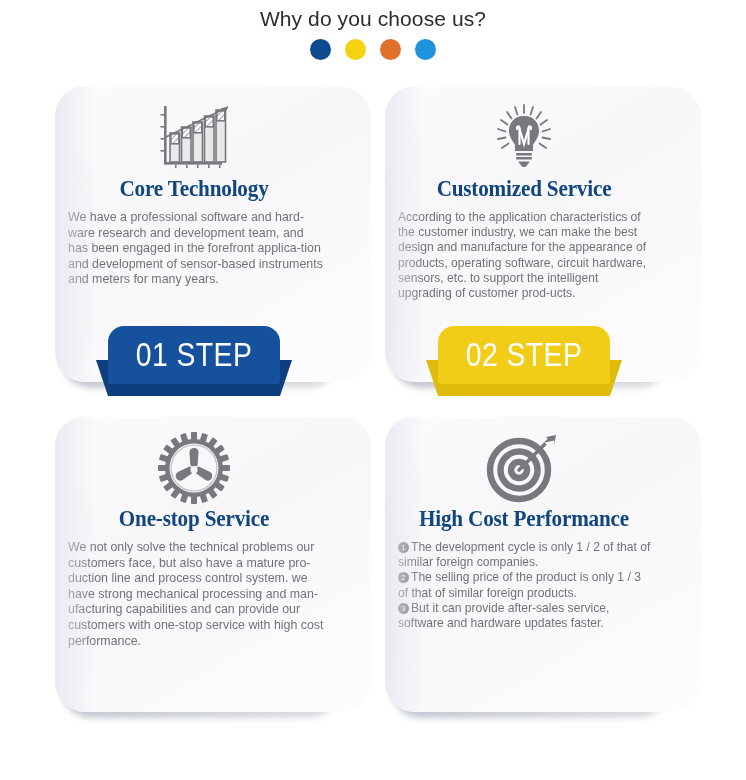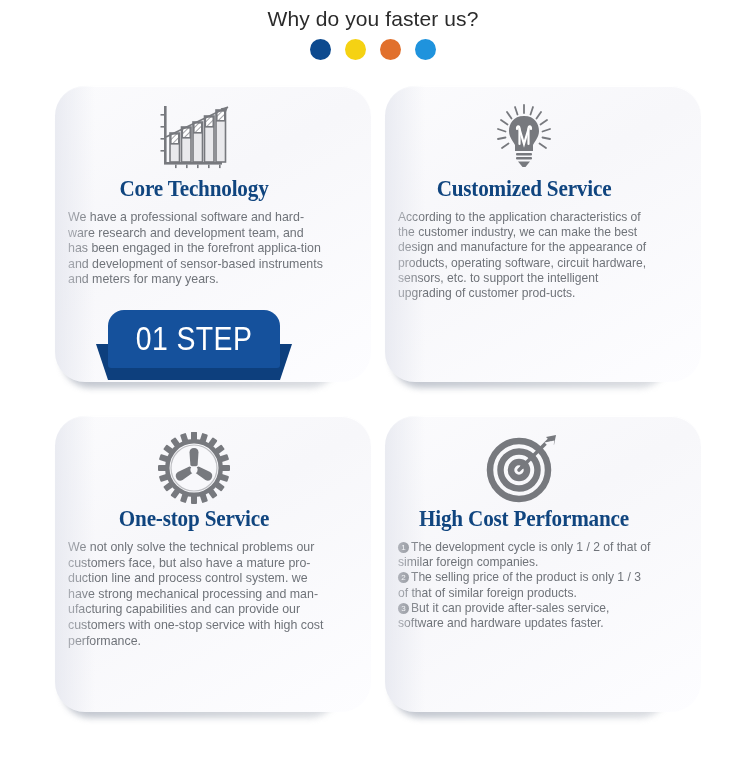--- a/index.html
+++ b/index.html
@@ -150,21 +150,21 @@
     text-align: center;
     vertical-align: 1px;
     margin-right: 2px;
     font-family: "Liberation Sans", sans-serif;
   }
 
   
   .ribbon {
     position: absolute;
     left: 53px;
-    top: 224px;
+    top: 240px;
     width: 172px;
     height: 70px;
   }
   .ribbon-tail {
     position: absolute;
     left: -12px;
     top: 34px;
     width: 196px;
     height: 36px;
     clip-path: polygon(0 0, 196px 0, 184px 36px, 12px 36px);
@@ -194,21 +194,21 @@
     transform: scaleX(0.86);
   }
 
   
   .icon-svg { display: block; }
 </style>
 </head>
 <body>
 
 <div id="header">
-  <div id="page-title">Why do you faster us?</div>
+  <div id="page-title">Why do you choose us?</div>
   <div id="dot-row">
     <span class="dot" style="background: rgb(13, 74, 143);"></span>
     <span class="dot" style="background: rgb(245, 210, 19);"></span>
     <span class="dot" style="background: rgb(225, 112, 44);"></span>
     <span class="dot" style="background: rgb(31, 147, 221);"></span>
   </div>
 </div>
 
 <div id="cards">
 
@@ -299,20 +299,25 @@
           </g>
           <g fill="#77797e">
             <rect x="28" y="50" width="16" height="2.4" rx="1"></rect>
             <rect x="28" y="54" width="16" height="2.4" rx="1"></rect>
             <path d="M30 58.5 L42 58.5 L37.5 64 L34.5 64 Z"></path>
           </g>
         </svg>
       </div>
       <div class="card-heading">Customized Service</div>
       <div class="card-text dense">According to the application characteristics of the customer industry, we can make the best design and manufacture for the appearance of products, operating software, circuit hardware, sensors, etc. to support the intelligent upgrading of customer prod-ucts.</div>
+    </div>
+    <div class="ribbon">
+      <div class="ribbon-tail" style="background: rgb(224, 187, 12);"></div>
+      <div class="ribbon-main" style="background: rgb(242, 205, 23);"></div>
+      <div class="ribbon-label">02 STEP</div>
     </div>
   </div>
 
   <div class="card-slot c2">
     <div class="card-shadow"></div>
     <div class="card-body">
       <div class="card-icon">
         <svg class="icon-svg" width="72" height="72" viewBox="0 0 72 72" aria-hidden="true">
           <g fill="#77797e">
             <g id="teeth">

